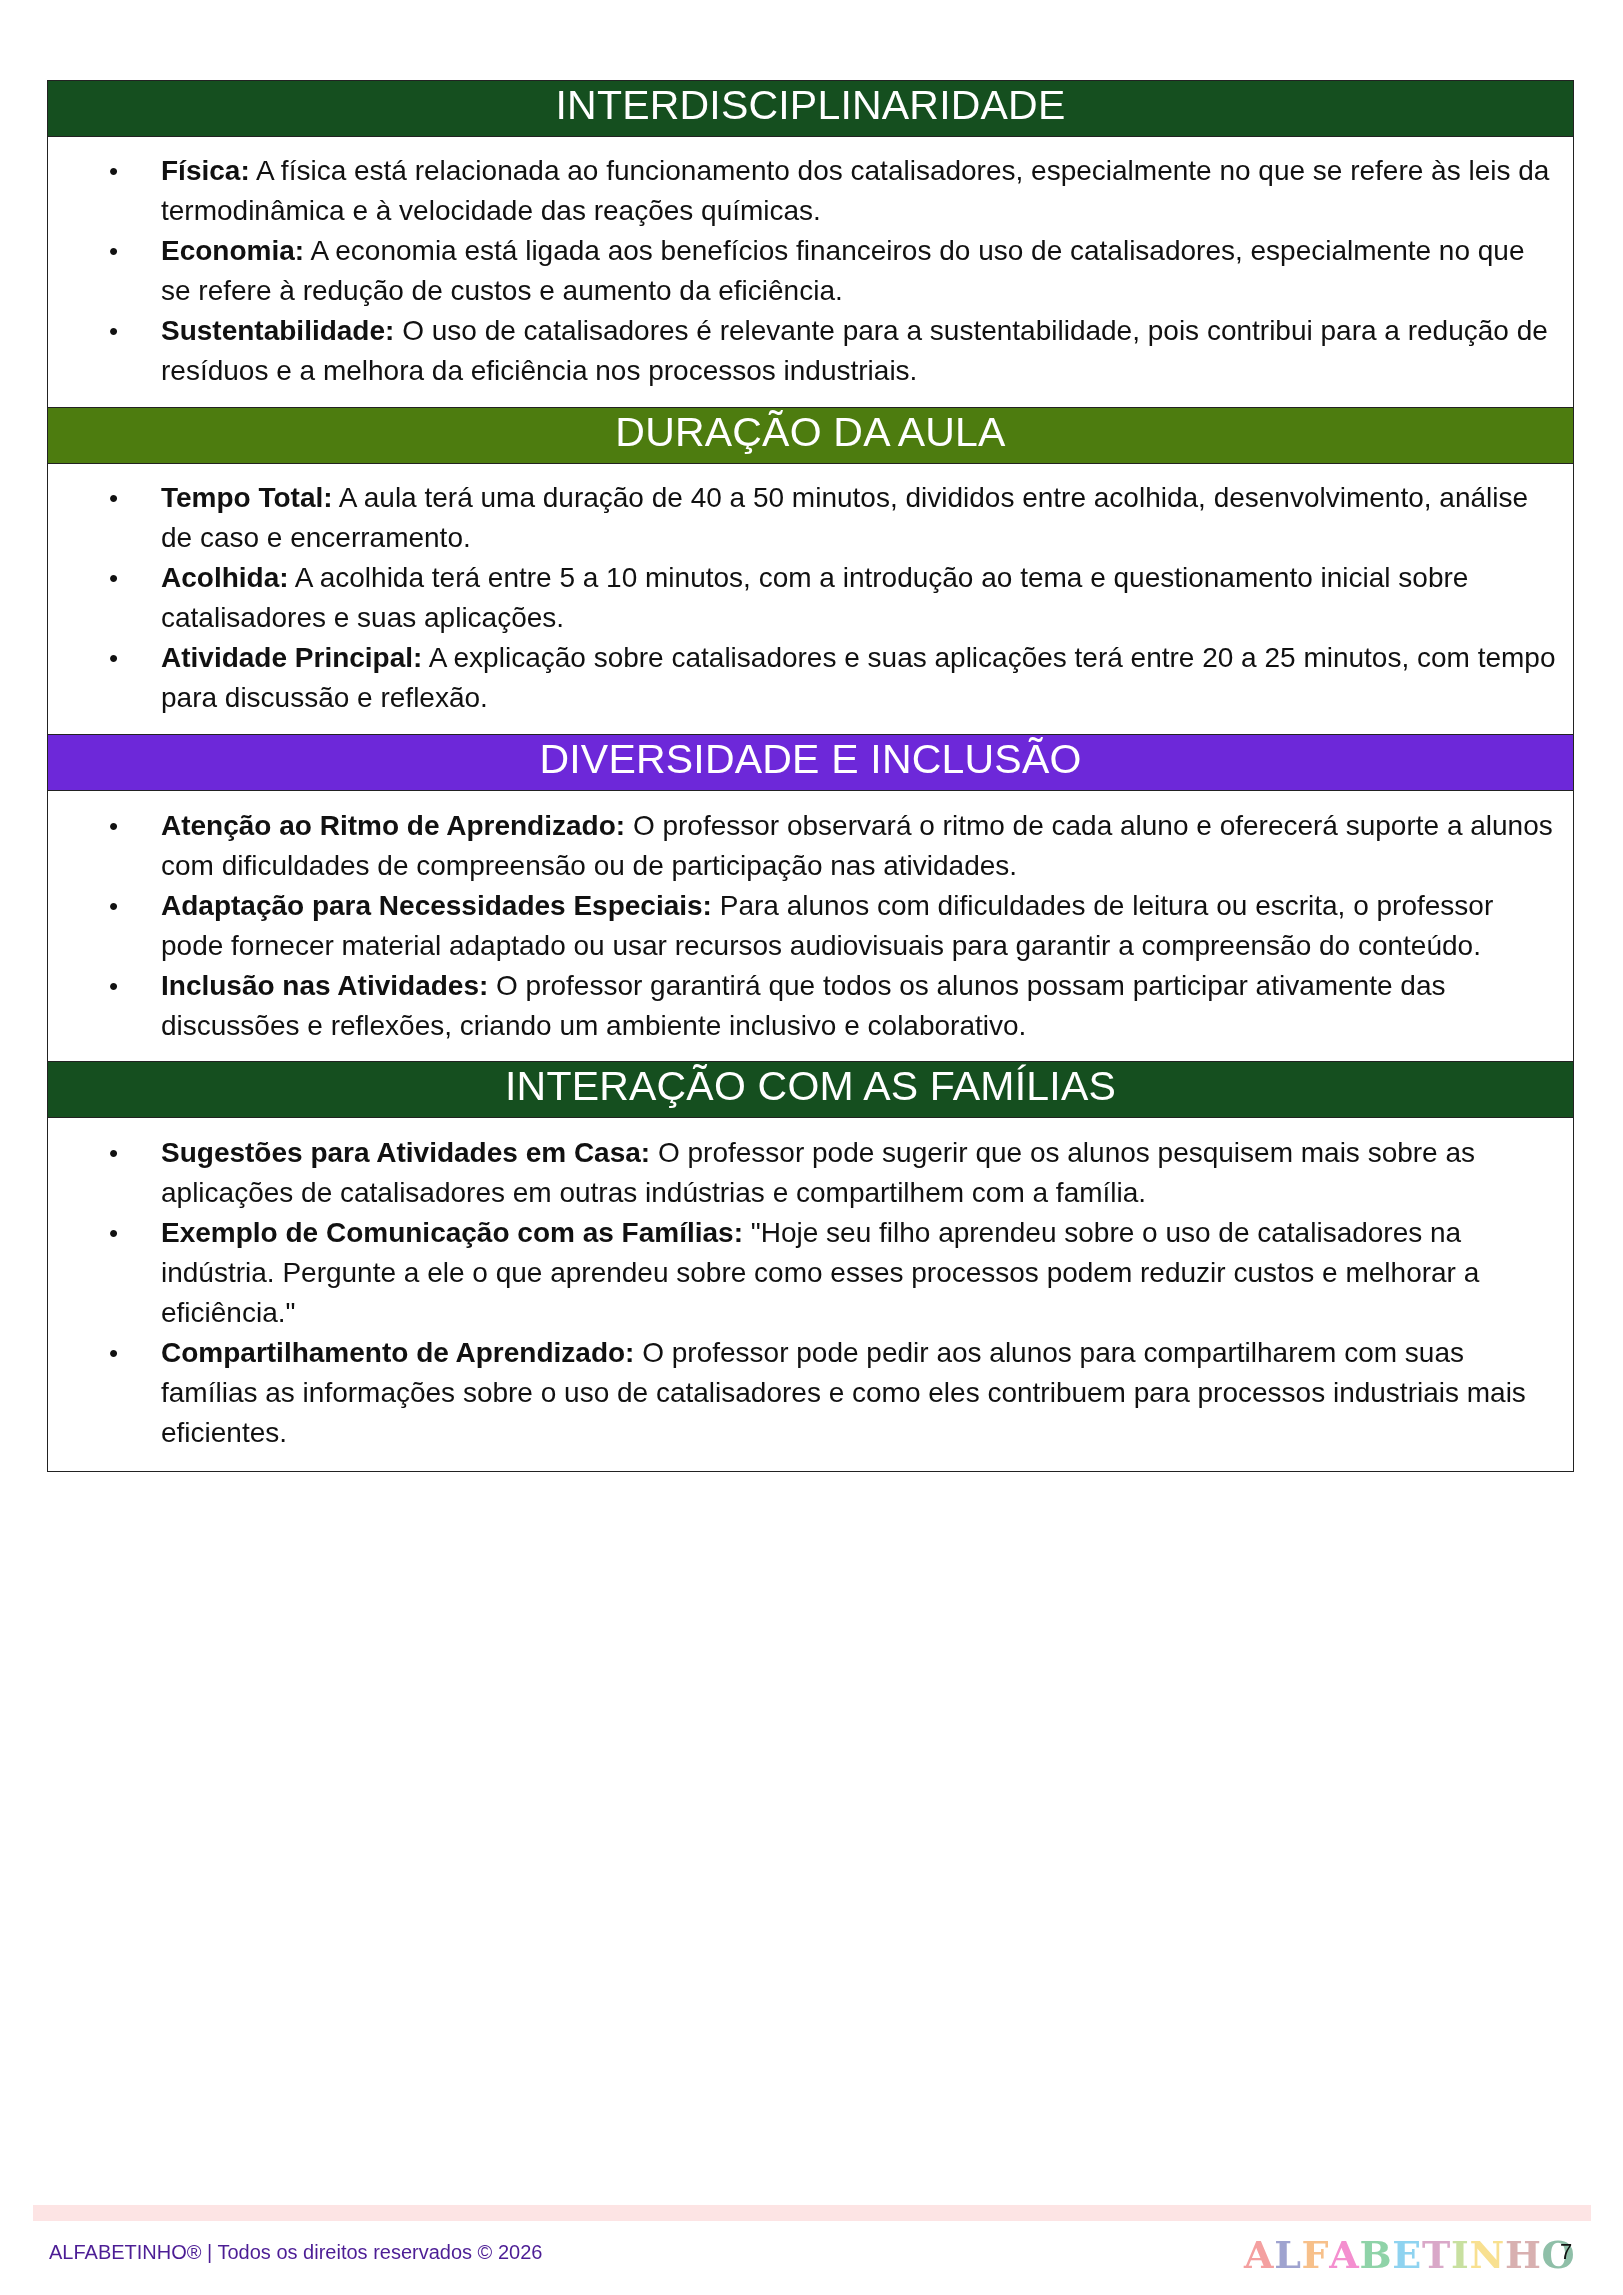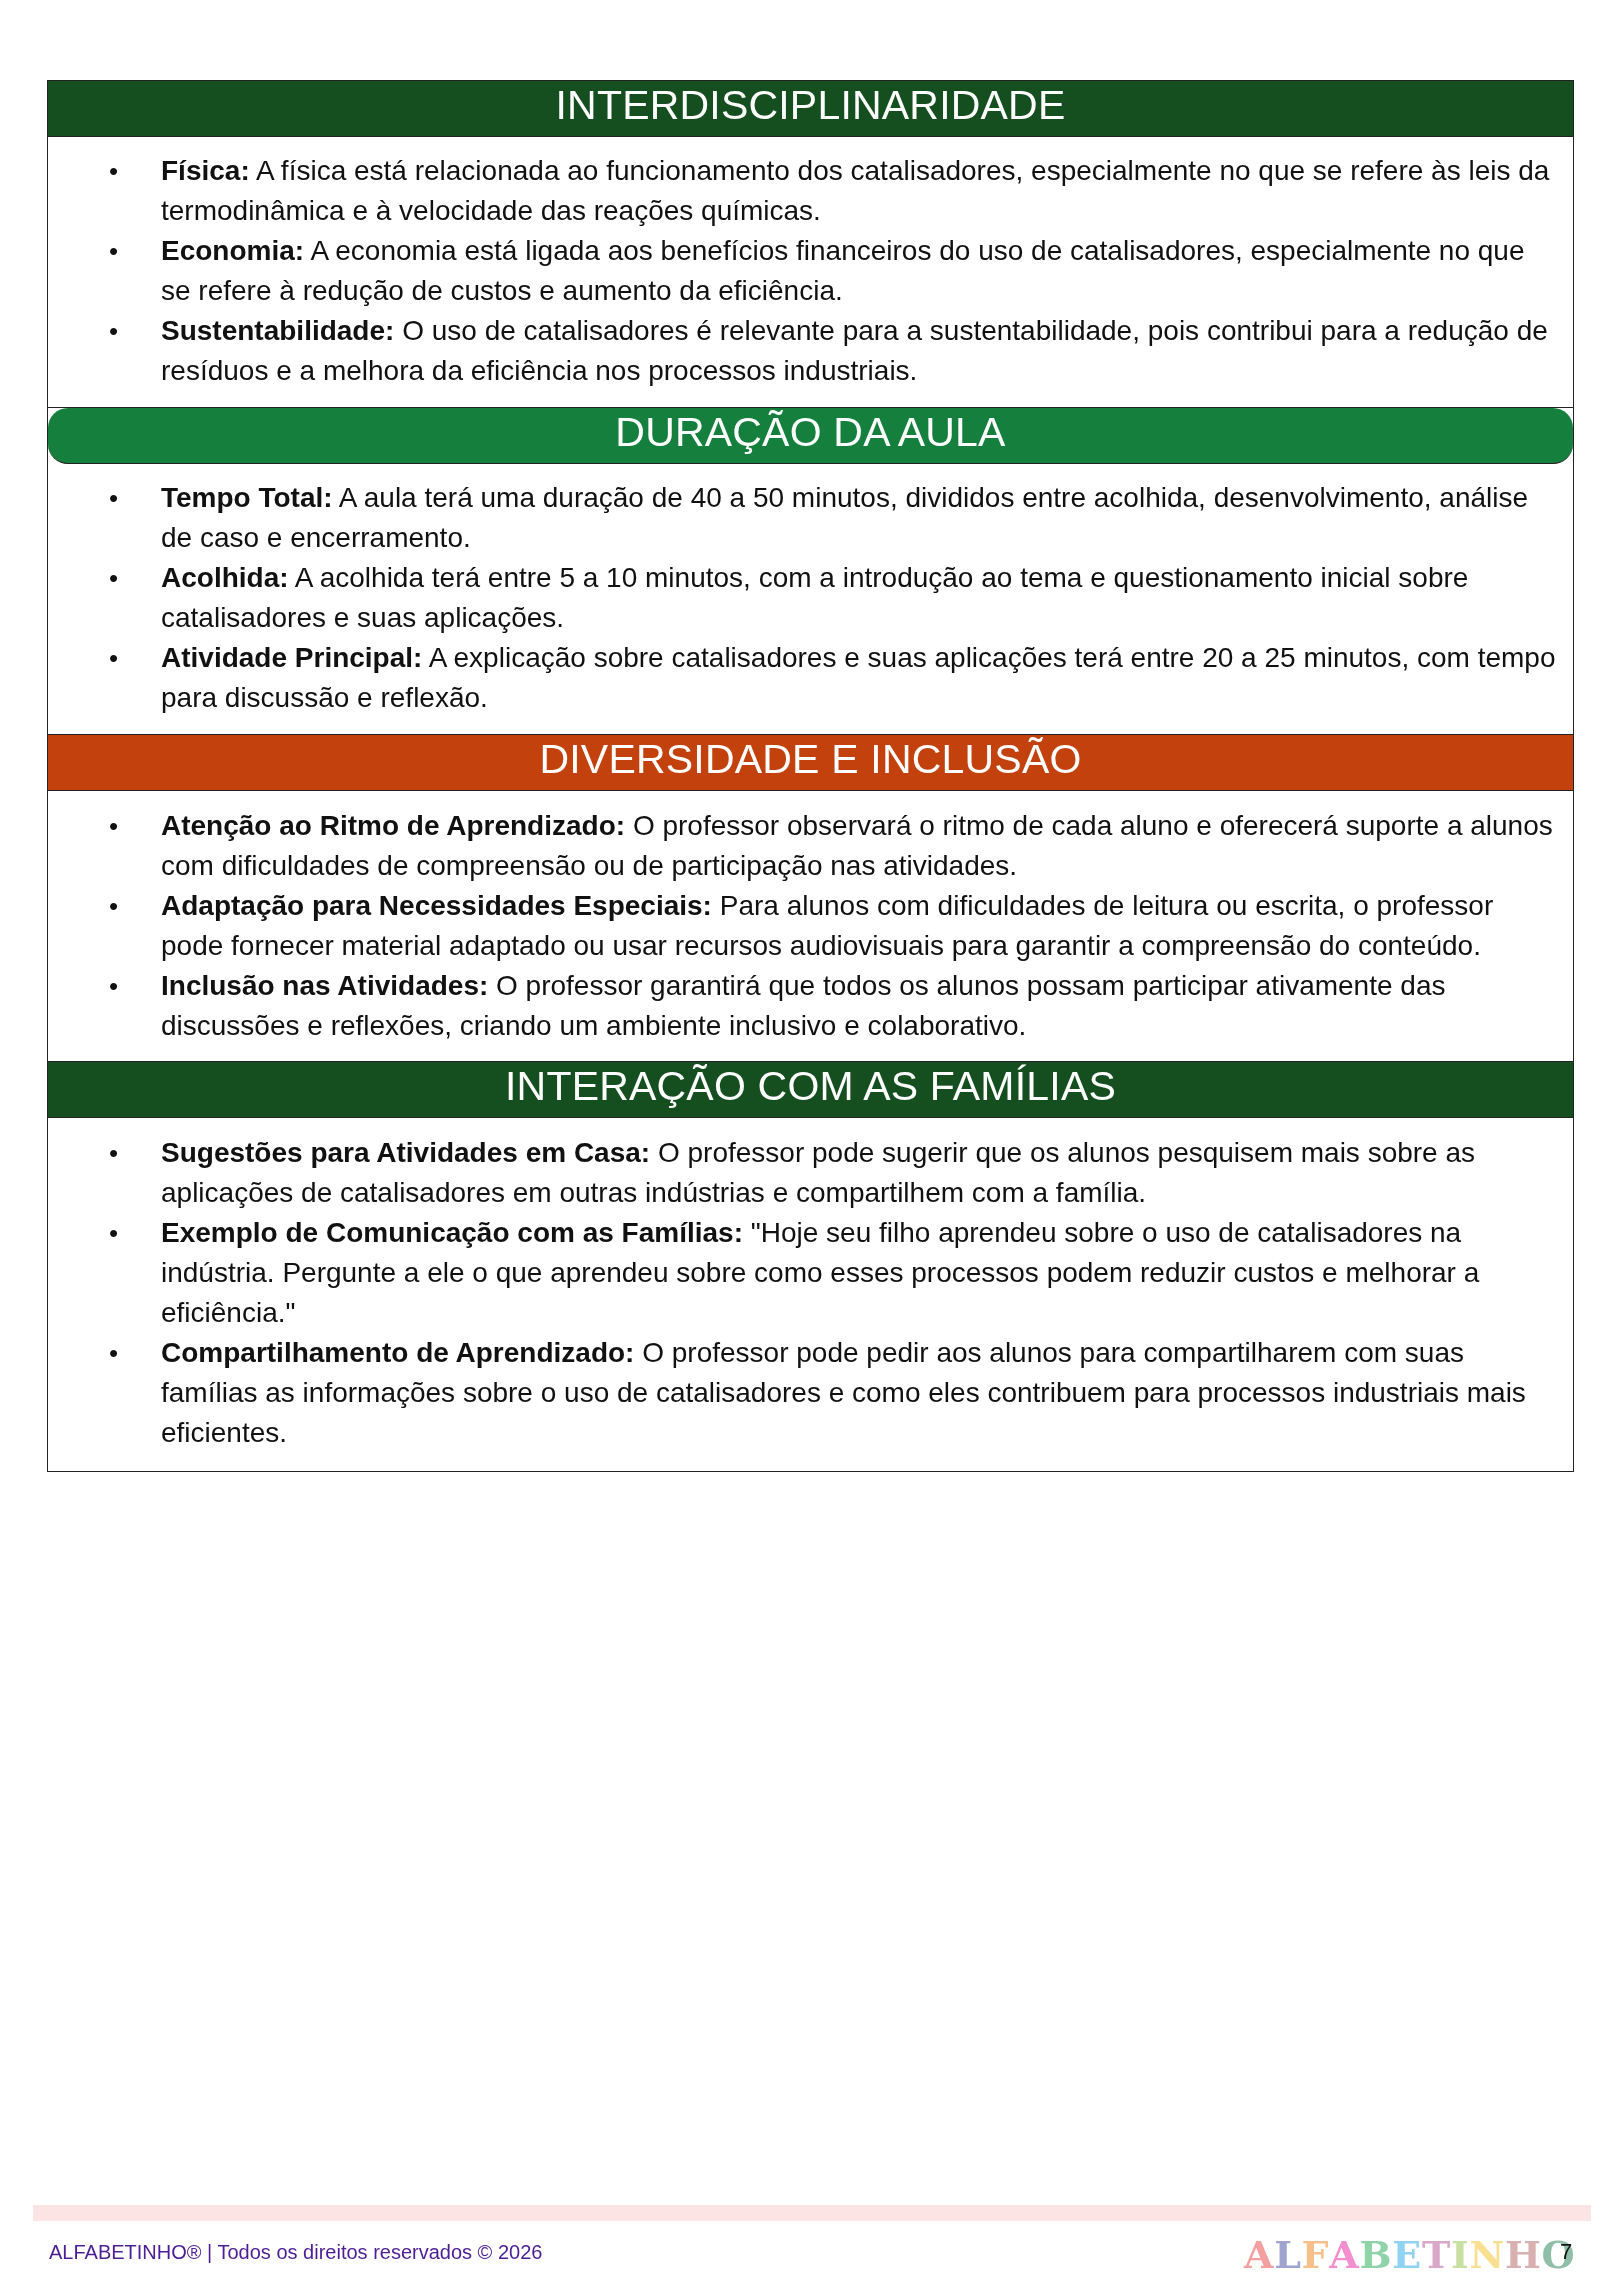--- a/index.html
+++ b/index.html
@@ -25,30 +25,30 @@
 
   <div class="sec-head" style="background: rgb(21, 79, 31);">INTERDISCIPLINARIDADE</div>
   <div class="sec-body">
     <ul>
       <li><span class="bullet">•</span><b>Física:</b><span> A física está relacionada ao funcionamento dos catalisadores, especialmente no que se refere às leis da termodinâmica e à velocidade das reações químicas.</span></li>
       <li><span class="bullet">•</span><b>Economia:</b><span> A economia está ligada aos benefícios financeiros do uso de catalisadores, especialmente no que se refere à redução de custos e aumento da eficiência.</span></li>
       <li><span class="bullet">•</span><b>Sustentabilidade:</b><span> O uso de catalisadores é relevante para a sustentabilidade, pois contribui para a redução de resíduos e a melhora da eficiência nos processos industriais.</span></li>
     </ul>
   </div>
 
-  <div class="sec-head" style="background: #15803d; border-radius: 20px;">DURAÇÃO DA AULA</div>
+  <div class="sec-head" style="background: #4d7c0f;">DURAÇÃO DA AULA</div>
   <div class="sec-body">
     <ul>
       <li><span class="bullet">•</span><b>Tempo Total:</b><span> A aula terá uma duração de 40 a 50 minutos, divididos entre acolhida, desenvolvimento, análise de caso e encerramento.</span></li>
       <li><span class="bullet">•</span><b>Acolhida:</b><span> A acolhida terá entre 5 a 10 minutos, com a introdução ao tema e questionamento inicial sobre catalisadores e suas aplicações.</span></li>
       <li><span class="bullet">•</span><b>Atividade Principal:</b><span> A explicação sobre catalisadores e suas aplicações terá entre 20 a 25 minutos, com tempo para discussão e reflexão.</span></li>
     </ul>
   </div>
 
-  <div class="sec-head" style="background: #c2410c;">DIVERSIDADE E INCLUSÃO</div>
+  <div class="sec-head" style="background: #6d28d9;">DIVERSIDADE E INCLUSÃO</div>
   <div class="sec-body">
     <ul>
       <li><span class="bullet">•</span><b>Atenção ao Ritmo de Aprendizado:</b><span> O professor observará o ritmo de cada aluno e oferecerá suporte a alunos com dificuldades de compreensão ou de participação nas atividades.</span></li>
       <li><span class="bullet">•</span><b>Adaptação para Necessidades Especiais:</b><span> Para alunos com dificuldades de leitura ou escrita, o professor pode fornecer material adaptado ou usar recursos audiovisuais para garantir a compreensão do conteúdo.</span></li>
       <li><span class="bullet">•</span><b>Inclusão nas Atividades:</b><span> O professor garantirá que todos os alunos possam participar ativamente das discussões e reflexões, criando um ambiente inclusivo e colaborativo.</span></li>
     </ul>
   </div>
 
   <div class="sec-head" style="background: rgb(21, 79, 31); text-align: center;">INTERAÇÃO COM AS FAMÍLIAS</div>
   <div class="sec-body last">

